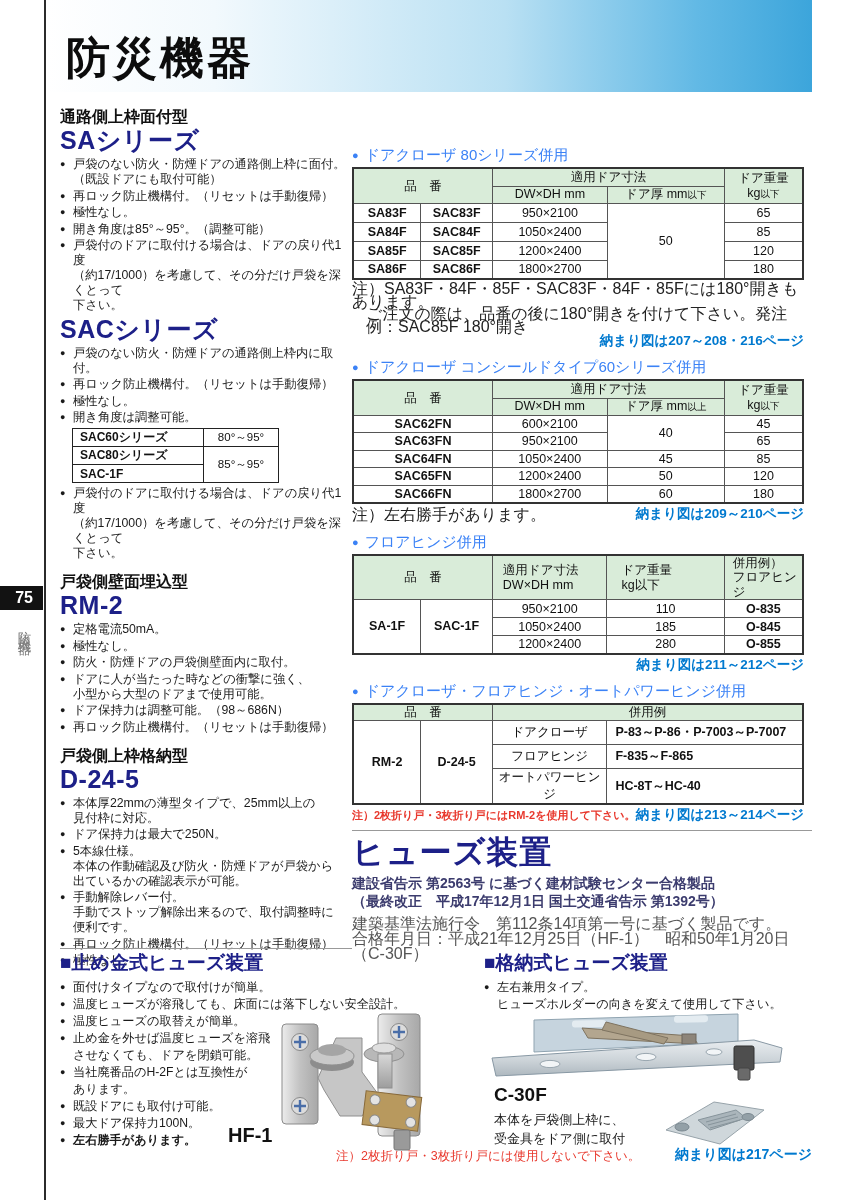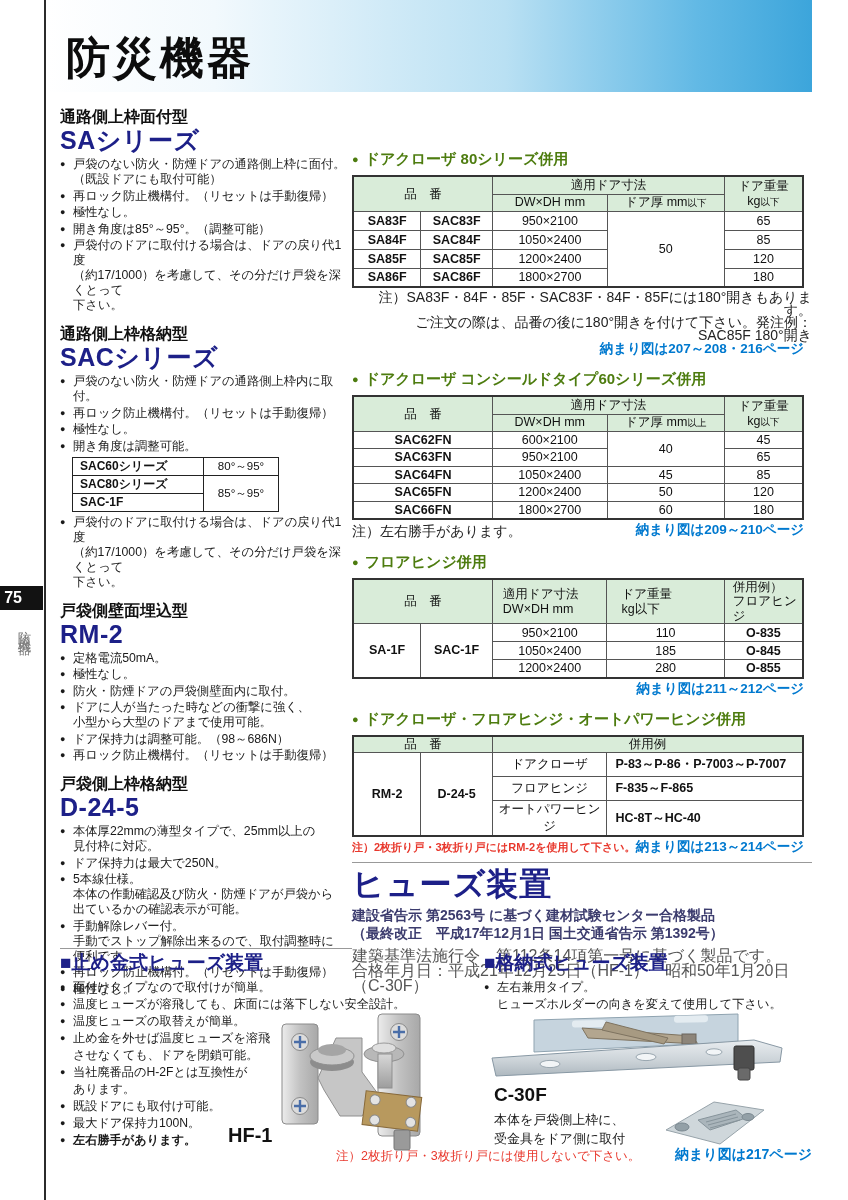--- a/index.html
+++ b/index.html
@@ -10,21 +10,21 @@
   }
   html,body{margin:0;padding:0;}
   body{
     width:848px;height:1200px;position:relative;background:#ffffff;
     font-family:"Liberation Sans","DejaVu Sans",sans-serif;color:#1a1a1a;
     overflow:hidden;
   }
   .spine{position:absolute;left:44px;top:0;bottom:0;width:2px;background:#2b2b2b;}
   .page-tab{position:absolute;left:0;top:586px;width:43px;height:24px;background:#121212;
     color:#fff;font-weight:bold;font-size:16px;line-height:24px;text-align:right;
-    padding-right:21px;box-sizing:border-box;}
+    padding-right:10px;box-sizing:border-box;}
   .spine-label{position:absolute;left:15px;top:620px;writing-mode:vertical-rl;
     font-size:13.5px;color:#7d7d7d;letter-spacing:4px;}
   .header-band{position:absolute;left:46px;top:0;width:766px;height:92px;
     background:linear-gradient(90deg,#ffffff 0%,#f2f9fd 22%,#b9e0f3 60%,#62b9e5 85%,#3ca5db 100%);}
   .header-title{position:absolute;left:20px;top:36px;font-size:44px;font-weight:bold;
     color:#0c0c0c;letter-spacing:3px;line-height:1;}
 
   .col-left{position:absolute;left:60px;top:98px;width:292px;}
   .col-right{position:absolute;left:352px;top:146px;width:460px;}
 
@@ -38,36 +38,36 @@
   ul.bullets li .dot{position:absolute;left:0;top:0;font-size:9px;line-height:15px;}
   ul.bullets li .txt{white-space:pre-line;}
   li.red,.red{color:var(--red);}
   .b{font-weight:bold;}
 
   .angle-table{border-collapse:collapse;margin:3px 0 3px 12px;}
   .angle-table td{border:1.5px solid #222;font-size:12px;padding:0 7px;height:17px;color:#111;}
   .angle-table .lbl{font-weight:bold;width:116px;}
   .angle-table .val{text-align:center;width:60px;font-size:11.5px;}
 
-  .tbl-caption{font-size:15px;font-weight:bold;color:#4d7c0f;line-height:25px;margin-bottom:3px;}
+  .tbl-caption{font-size:15px;font-weight:normal;color:#3b82f6;line-height:17px;margin-bottom:3px;}
   .tbl-caption .cap-dot{font-size:11px;margin-right:6px;vertical-align:1px;}
   .mt10{margin-top:10px;} .mt12{margin-top:12px;}
 
   table.spec{border-collapse:collapse;width:452px;border:2px solid #333;background:#fff;}
   table.spec th,table.spec td{border:1px solid #555;text-align:center;padding:0;color:#111;}
   table.spec th{background:var(--green);font-weight:normal;font-size:12.5px;line-height:1.15;}
   table.spec td{font-size:12.5px;}
   .hrow1{height:18px;} .hrow2{height:17px;}
   .drow{height:19px;} .drow2{height:17.5px;} .drow3{height:18px;} .drow4{height:24px;}
   .model{font-weight:bold;font-size:12.8px;}
   .small-sub{font-size:9.5px;}
   .valbold{font-weight:bold;font-size:13px;text-align:left !important;padding-left:8px !important;}
   .h2line{height:32px;}
 
-  .tbl-note{font-size:14px;color:#222;line-height:12.5px;margin-top:3px;text-align:right;}
+  .tbl-note{font-size:16px;color:#222;line-height:12.5px;margin-top:3px;}
   .pageref{font-size:13.5px;font-weight:bold;color:var(--link);text-align:right;line-height:15px;}
   .note-line{display:flex;justify-content:space-between;align-items:flex-end;margin-top:2px;}
   .note-red{font-size:11px;color:var(--red);font-weight:bold;line-height:13px;}
 
   .divider-right{border-top:1.5px solid #999;margin-top:8px;}
   .divider-left{position:absolute;left:60px;top:948px;width:292px;border-top:1.5px solid #999;}
 
   .fuse-title{font-size:32px;font-weight:bold;color:var(--blue);line-height:34px;margin-top:4px;letter-spacing:1px;}
   .fuse-approval{font-size:14px;font-weight:bold;color:#3c3c6e;line-height:17.5px;margin-top:6px;}
   .fuse-law{font-size:16px;color:#555;line-height:15px;margin-top:6px;}
@@ -108,21 +108,20 @@
     <li><span class="dot">●</span><span class="txt">戸袋のない防火・防煙ドアの通路側上枠に面付。
 （既設ドアにも取付可能）</span></li>
     <li><span class="dot">●</span><span class="txt">再ロック防止機構付。（リセットは手動復帰）</span></li>
     <li><span class="dot">●</span><span class="txt">極性なし。</span></li>
     <li><span class="dot">●</span><span class="txt">開き角度は85°～95°。（調整可能）</span></li>
     <li class="red"><span class="dot">●</span><span class="txt">戸袋付のドアに取付ける場合は、ドアの戻り代1度
 （約17/1000）を考慮して、その分だけ戸袋を深くとって
 下さい。</span></li>
   </ul>
 
-  <div class="type-label mt12">通路側上枠格納型</div>
   <div class="series-title">SACシリーズ</div>
   <ul class="bullets">
     <li><span class="dot">●</span><span class="txt">戸袋のない防火・防煙ドアの通路側上枠内に取付。</span></li>
     <li><span class="dot">●</span><span class="txt">再ロック防止機構付。（リセットは手動復帰）</span></li>
     <li><span class="dot">●</span><span class="txt">極性なし。</span></li>
     <li><span class="dot">●</span><span class="txt">開き角度は調整可能。</span></li>
   </ul>
 
   <table class="angle-table">
     <tbody>

